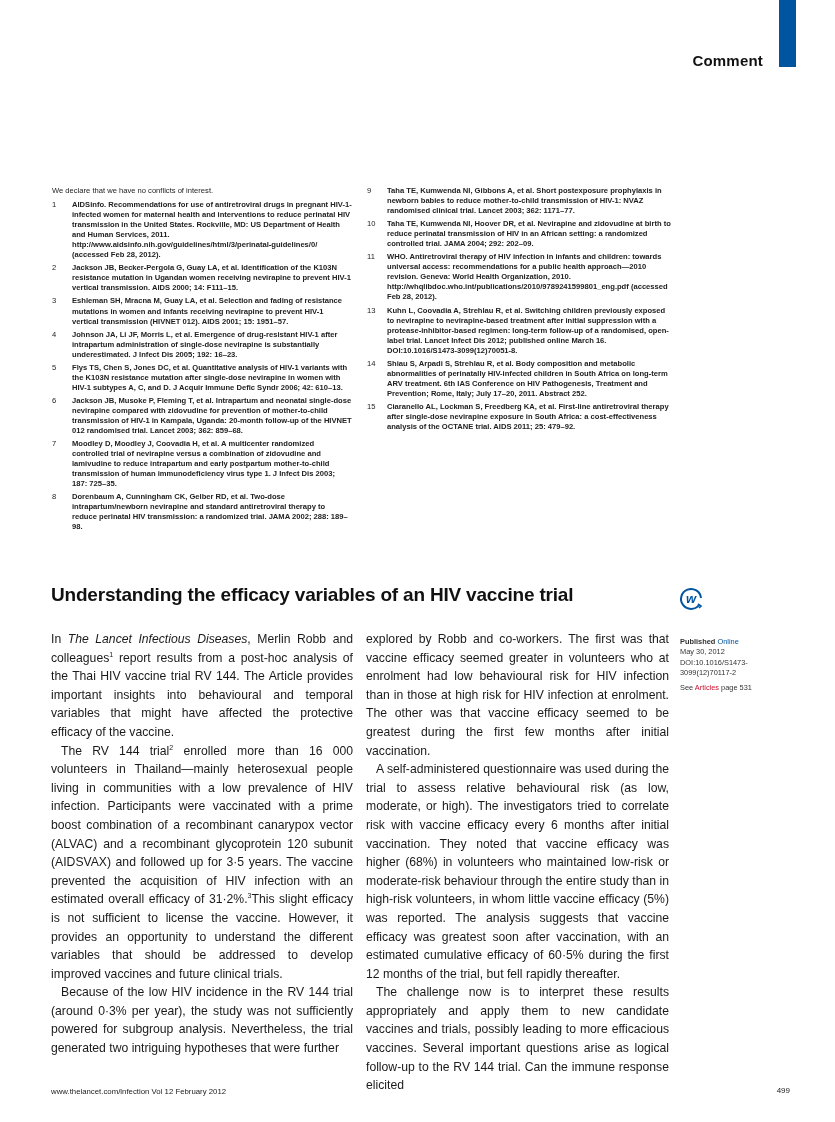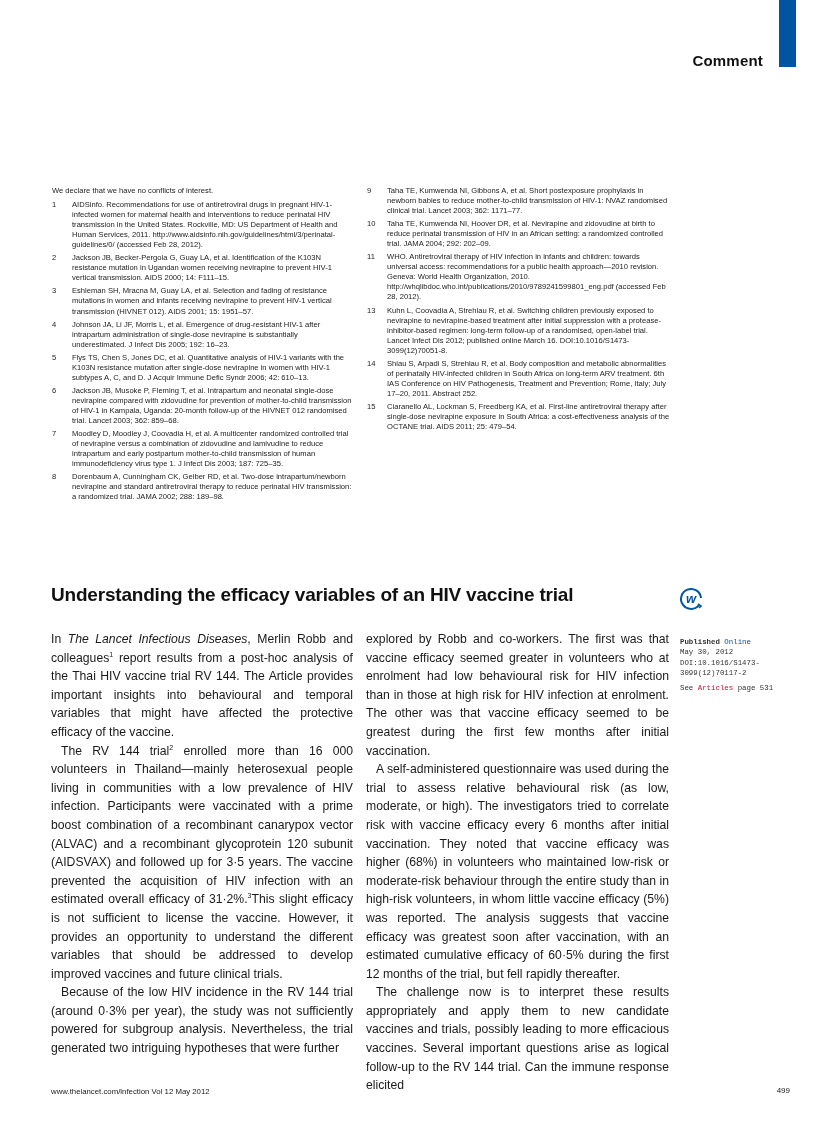--- a/index.html
+++ b/index.html
@@ -6,34 +6,34 @@
   body { width: 835px; height: 1122px; position: relative; overflow: hidden; font-family: "Liberation Sans", sans-serif; color: #1a1a1a; }
   .blue-bar { position: absolute; left: 779px; top: 0; width: 17px; height: 67px; background: #0054a0; }
   .section-label { position: absolute; right: 72px; top: 52px; font-size: 15px; font-weight: bold; color: #111; letter-spacing: 0.2px; }
 
   .refs { position: absolute; top: 186px; font-size: 7.6px; line-height: 10.05px; color: #222; }
   .refs.left { left: 52px; width: 300px; }
   .refs.right { left: 367px; width: 305px; }
   .declare { margin: 0 0 4px 0; }
   .ref { display: flex; margin-bottom: 3px; }
   .ref .num { width: 20px; flex: 0 0 20px; }
-  .ref .txt { flex: 1; }
+  .ref .txt { flex: 1; font-weight: bold; }
 
   .headline { position: absolute; left: 51px; top: 584px; font-size: 19px; font-weight: bold; color: #111; letter-spacing: -0.2px; }
   .w-icon { position: absolute; left: 678px; top: 586px; width: 26px; height: 26px; }
 
   .col { position: absolute; top: 630px; width: 302px; font-size: 12.2px; line-height: 18.6px; text-align: justify; color: #1a1a1a; }
   .col.left { left: 51px; }
   .col.right { left: 366px; width: 303px; }
   .col p { margin: 0; text-indent: 10px; }
   .col p.first { text-indent: 0; }
   .col i { }
   sup { font-size: 7px; vertical-align: super; line-height: 0; }
 
-  .sidenote { position: absolute; left: 680px; top: 637px; font-size: 7.4px; line-height: 10.4px; color: #333; font-family: Liberation Mono, monospace; }
+  .sidenote { position: absolute; left: 680px; top: 637px; font-size: 7.4px; line-height: 10.4px; color: #333; }
   .sidenote .blue { color: #0054a0; }
   .sidenote .red { color: #c8102e; text-align: right; }
   .sidenote .see { margin-top: 4px; }
 
   .footer-left { position: absolute; left: 51px; top: 1087px; font-size: 7.8px; color: #222; }
   .footer-right { position: absolute; right: 45px; top: 1086px; font-size: 8px; color: #222; }
 </style>
 </head>
 <body>
 
@@ -95,21 +95,21 @@
       <div class="ref">
         <span class="num">13</span>
         <span class="txt">Kuhn L, Coovadia A, Strehlau R, et al. Switching children previously exposed to nevirapine to nevirapine-based treatment after initial suppression with a protease-inhibitor-based regimen: long-term follow-up of a randomised, open-label trial. Lancet Infect Dis 2012; published online March 16. DOI:10.1016/S1473-3099(12)70051-8.</span>
       </div>
       <div class="ref">
         <span class="num">14</span>
         <span class="txt">Shiau S, Arpadi S, Strehlau R, et al. Body composition and metabolic abnormalities of perinatally HIV-infected children in South Africa on long-term ARV treatment. 6th IAS Conference on HIV Pathogenesis, Treatment and Prevention; Rome, Italy; July 17–20, 2011. Abstract 252.</span>
       </div>
       <div class="ref">
         <span class="num">15</span>
-        <span class="txt">Ciaranello AL, Lockman S, Freedberg KA, et al. First-line antiretroviral therapy after single-dose nevirapine exposure in South Africa: a cost-effectiveness analysis of the OCTANE trial. AIDS 2011; 25: 479–54.</span>
+        <span class="txt">Ciaranello AL, Lockman S, Freedberg KA, et al. First-line antiretroviral therapy after single-dose nevirapine exposure in South Africa: a cost-effectiveness analysis of the OCTANE trial. AIDS 2011; 25: 479–92.</span>
       </div>
     </div>
 </div>
 
 <div class="headline">Understanding the efficacy variables of an HIV vaccine trial</div>
 <svg class="w-icon" viewBox="0 0 26 26">
   <path d="M21 19 A10 10 0 1 1 23 12" fill="none" stroke="#0054a0" stroke-width="2"></path>
   <path d="M20 18 L23 20 L21 22" fill="none" stroke="#0054a0" stroke-width="1.6"></path>
   <text x="13" y="17" text-anchor="middle" font-family="Liberation Sans, sans-serif" font-size="13" font-style="italic" font-weight="bold" fill="#0054a0">w</text>
 </svg>
@@ -127,14 +127,14 @@
 </div>
 
 <div class="sidenote">
   <div><b>Published</b> <span class="blue">Online</span></div>
   <div>May 30, 2012</div>
   <div>DOI:10.1016/S1473-</div>
   <div>3099(12)70117-2</div>
   <div class="see"><span>See</span> <span class="red">Articles</span> <span>page 531</span></div>
 </div>
 
-<div class="footer-left">www.thelancet.com/infection   Vol 12   May 2012</div>
+<div class="footer-left">www.thelancet.com/infection   Vol 12   February 2012</div>
 <div class="footer-right">499</div>
 
 </body></html>

